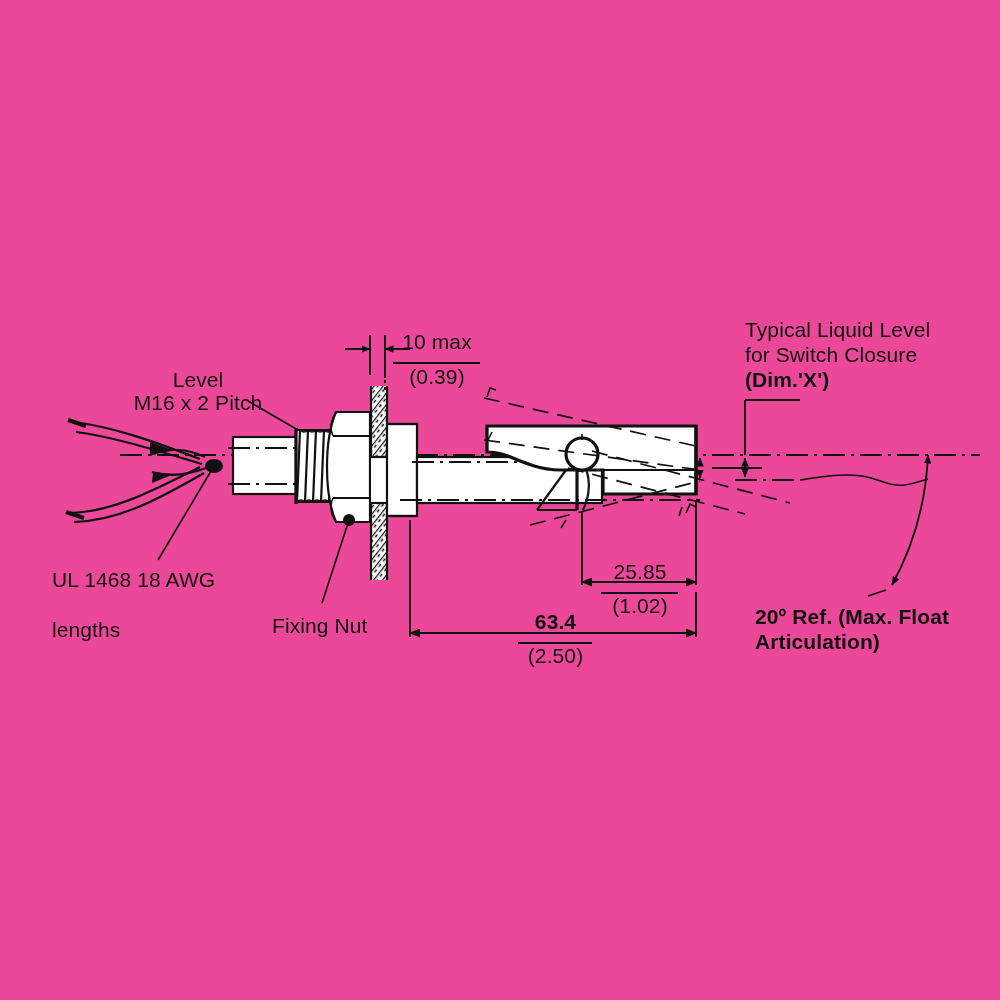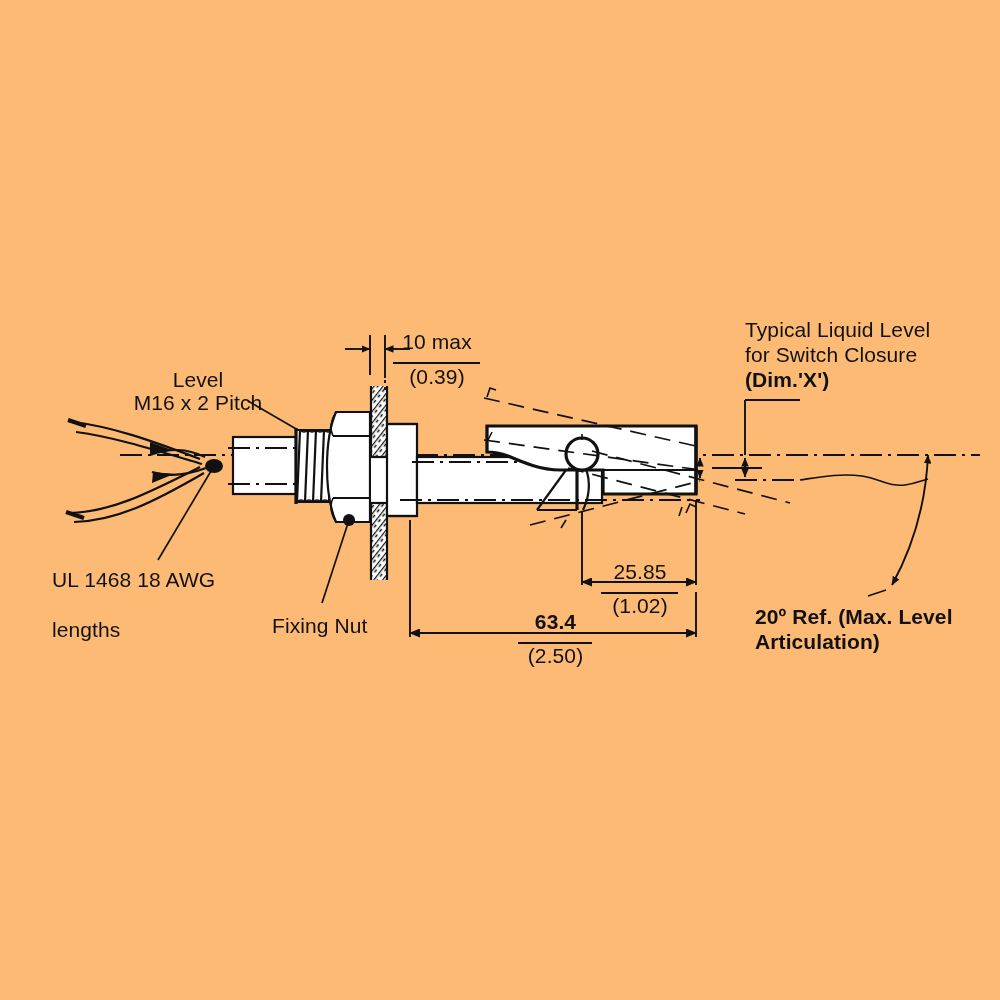--- a/index.html
+++ b/index.html
@@ -11,21 +11,21 @@
   body {
     width: 1000px;
     height: 1000px;
     font-family: "Liberation Sans", sans-serif;
     overflow: hidden;
   }
   #drawing-root {
     position: relative;
     width: 1000px;
     height: 1000px;
-    background: #fdba74;
+    background: #ec4899;
   }
   svg.drawing-canvas {
     position: absolute;
     top: 0;
     left: 0;
     width: 1000px;
     height: 1000px;
   }
   .ln { stroke: #111111; fill: none; stroke-linecap: butt; }
   .ln-thin { stroke-width: 1.6; }
@@ -287,16 +287,16 @@
   <div class="txt t-note" style="left:52px; top:618px;">lengths</div>
 
   <div class="txt t-note" style="left:272px; top:614px;">Fixing Nut</div>
 
   <div class="txt t-dim t-center" style="left:601px; top:560px; width:78px;">25.85</div>
   <div class="txt t-dim t-center" style="left:601px; top:594px; width:78px;">(1.02)</div>
 
   <div class="txt t-dim t-center" style="left:518px; top:610px; width:75px;font-weight:bold;">63.4</div>
   <div class="txt t-dim t-center" style="left:518px; top:644px; width:75px;">(2.50)</div>
 
-  <div class="txt t-note t-bold" style="left:755px; top:605px;">20º Ref. (Max. Level</div>
+  <div class="txt t-note t-bold" style="left:755px; top:605px;">20º Ref. (Max. Float</div>
   <div class="txt t-note t-bold" style="left:755px; top:630px;">Articulation)</div>
 
 </div>
 
 </body></html>

